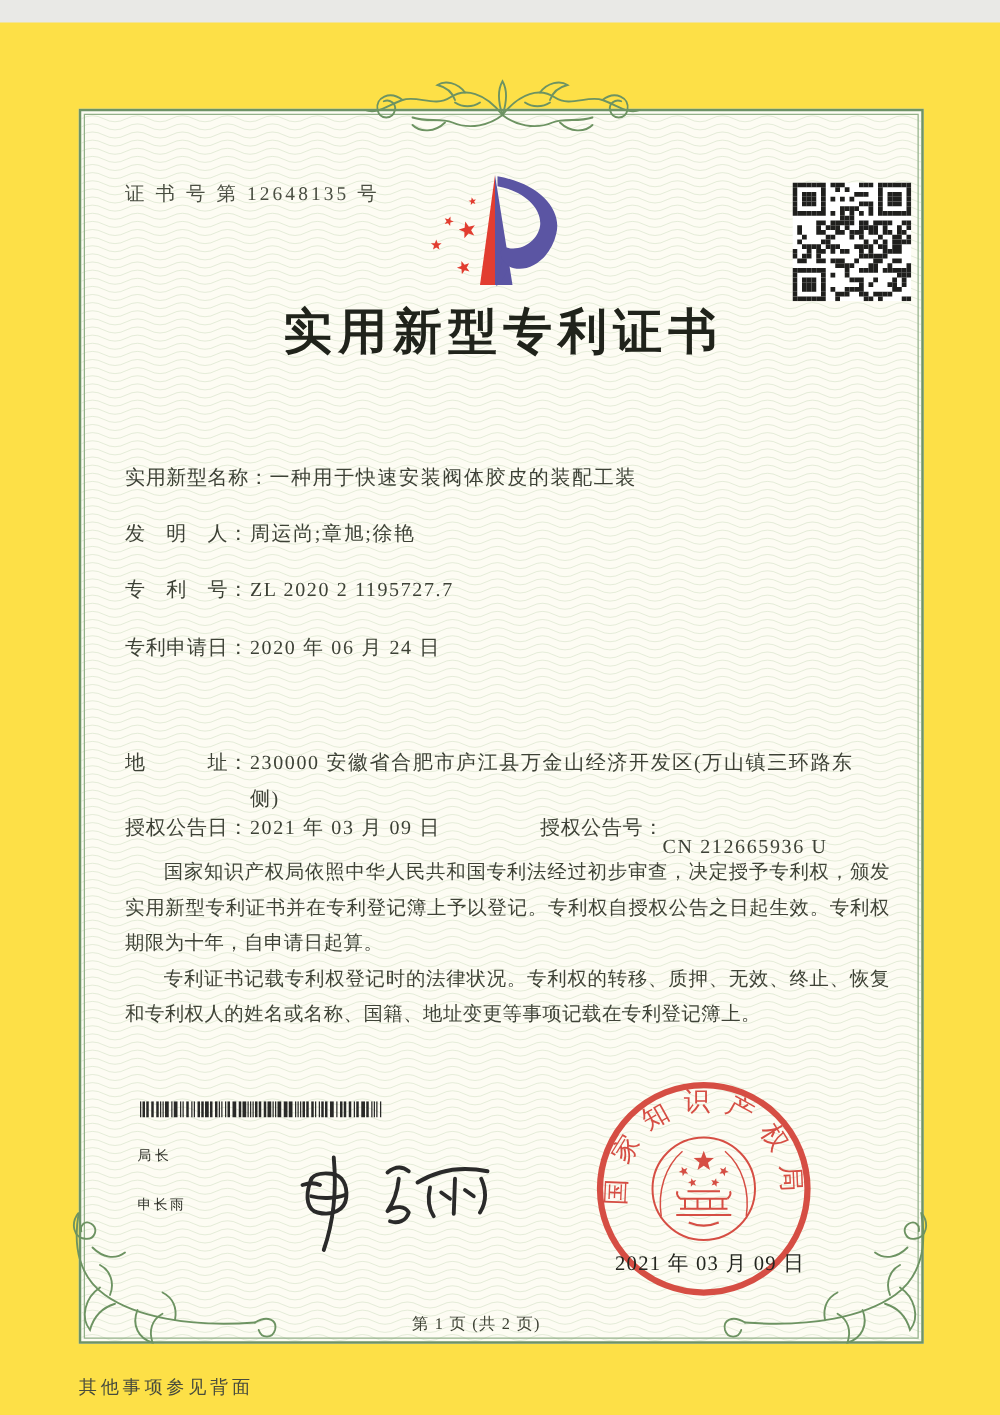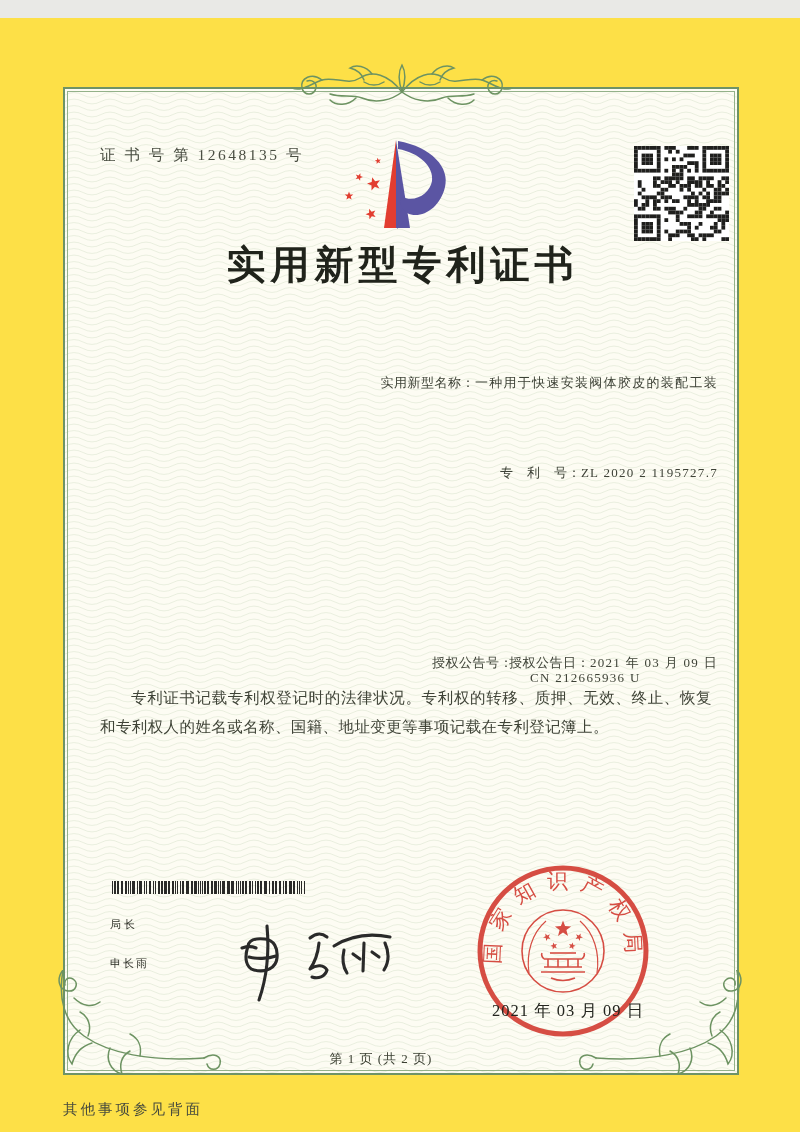--- a/index.html
+++ b/index.html
@@ -6,21 +6,21 @@
   .page{position:relative;width:800px;height:1132px;margin:18px auto;background:#fde047;
         font-family:"Liberation Serif","DejaVu Serif",serif;overflow:hidden;}
   .frame{position:absolute;left:63px;top:69px;width:676px;height:988px;
          border:2px solid #6e9366;background:#fdfcf3;box-sizing:border-box;}
   .frame::after{content:"";position:absolute;inset:2px;border:1px solid #93b189;pointer-events:none;}
   #guilloche{position:absolute;left:0;top:0;}
   .orn{position:absolute;pointer-events:none;}
   .cert-no{position:absolute;left:100px;top:127px;font-size:15.5px;letter-spacing:2.5px;color:#4a4e42;}
   .title{position:absolute;left:0;right:0;top:220px;text-align:center;text-indent:5px;
          font-size:39px;font-weight:700;letter-spacing:5px;color:#20231b;}
-  .row{position:absolute;left:100px;width:618px;font-size:13px;color:#3d4136;line-height:29px;text-align:right;}
+  .row{position:absolute;left:100px;width:618px;font-size:16px;color:#3d4136;line-height:29px;}
   .lbl{display:inline-block;min-width:100px;letter-spacing:.5px;vertical-align:top;}
   .val{display:inline-block;letter-spacing:1.3px;vertical-align:top;max-width:505px;}
   .lbl2{position:absolute;left:332px;top:0;letter-spacing:.5px;}
   .val2{position:absolute;left:430px;top:15px;letter-spacing:1.3px;}
   .paras{position:absolute;left:100px;top:666px;width:612px;font-size:15.5px;line-height:28.5px;
          text-align:justify;color:#3f4337;letter-spacing:.4px;}
   .paras p{margin:0;text-indent:2em;}
   .director{position:absolute;left:110px;font-size:11px;color:#2c2e26;}
   .seal-date{position:absolute;left:492px;top:982px;font-size:16.5px;letter-spacing:1px;color:#23251f;z-index:5;}
   .page-num{position:absolute;left:63px;width:636px;top:1032px;text-align:center;
@@ -545,29 +545,39 @@
       <rect x="68.40" y="91.20" width="3.8" height="3.8" fill="#1f1f1d"></rect>
       <rect x="87.40" y="91.20" width="3.8" height="3.8" fill="#1f1f1d"></rect>
       <rect x="91.20" y="91.20" width="3.8" height="3.8" fill="#1f1f1d"></rect>
     </svg>
 
   <div class="title">实用新型专利证书</div>
 
   <div class="row" style="top:350px">
     <span class="lbl">实用新型名称：</span><span class="val">一种用于快速安装阀体胶皮的装配工装</span>
   </div>
+  <div class="row" style="top:395px">
+    <span class="lbl">发　明　人：</span><span class="val">周运尚;章旭;徐艳</span>
+  </div>
   <div class="row" style="top:440px">
     <span class="lbl">专　利　号：</span><span class="val">ZL 2020 2 1195727.7</span>
+  </div>
+  <div class="row" style="top:486px">
+    <span class="lbl">专利申请日：</span><span class="val">2020 年 06 月 24 日</span>
+  </div>
+  <div class="row" style="top:578px">
+    <span class="lbl">地　　　址：</span><span class="val" style="width:505px">230000 安徽省合肥市庐江县万金山经济开发区(万山镇三环路东侧)</span>
   </div>
   <div class="row" style="top:630px">
     <span class="lbl">授权公告日：</span><span class="val">2021 年 03 月 09 日</span>
     <span class="lbl2">授权公告号：</span><span class="val2">CN 212665936 U</span>
   </div>
 
   <div class="paras">
+    <p>国家知识产权局依照中华人民共和国专利法经过初步审查，决定授予专利权，颁发实用新型专利证书并在专利登记簿上予以登记。专利权自授权公告之日起生效。专利权期限为十年，自申请日起算。</p>
     <p>专利证书记载专利权登记时的法律状况。专利权的转移、质押、无效、终止、恢复和专利权人的姓名或名称、国籍、地址变更等事项记载在专利登记簿上。</p>
   </div>
 
   <svg id="barcode" class="orn" style="left:112px;top:863px" width="196" height="13" viewBox="0 0 196 13">
       <rect x="0" y="0" width="1" height="13" fill="#2a2a28"></rect>
       <rect x="2" y="0" width="2" height="13" fill="#2a2a28"></rect>
       <rect x="5" y="0" width="2" height="13" fill="#2a2a28"></rect>
       <rect x="9" y="0" width="2" height="13" fill="#2a2a28"></rect>
       <rect x="13" y="0" width="2" height="13" fill="#2a2a28"></rect>
       <rect x="16" y="0" width="1" height="13" fill="#2a2a28"></rect>

